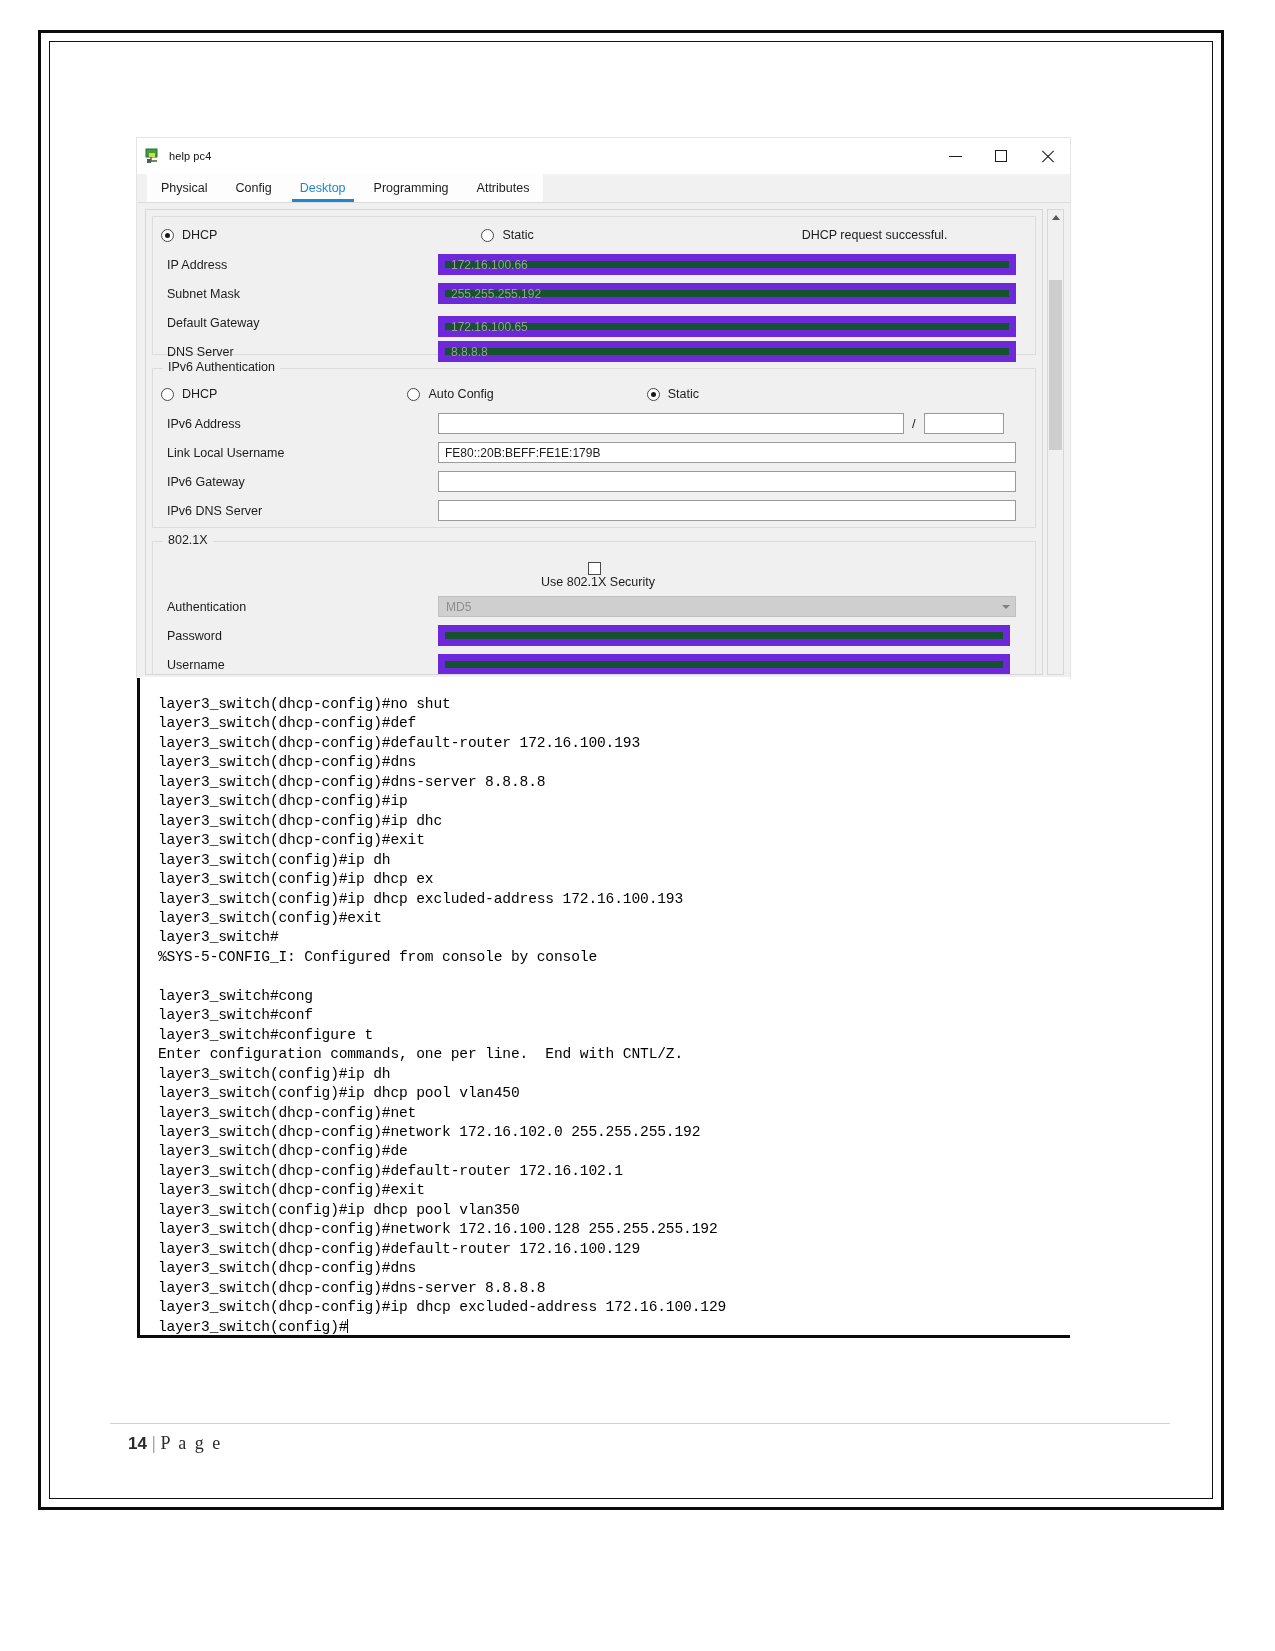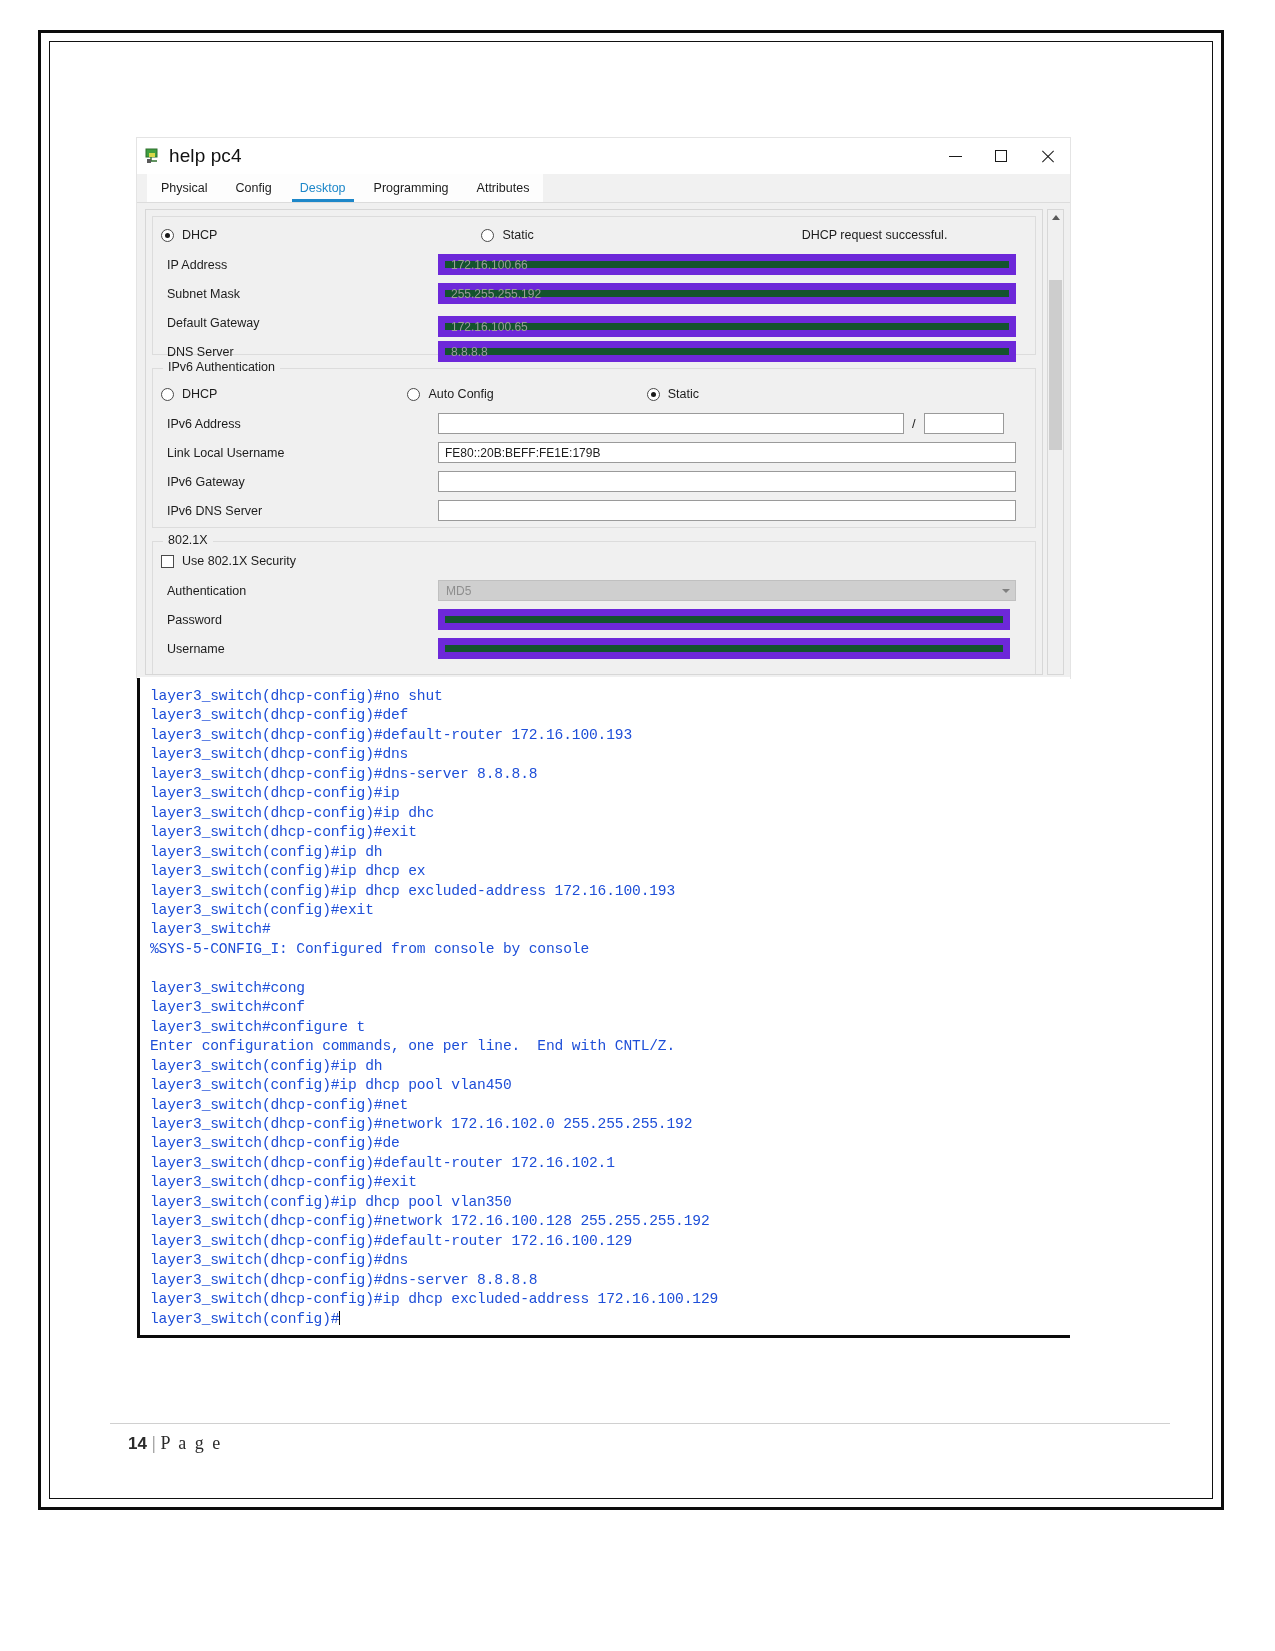--- a/index.html
+++ b/index.html
@@ -55,21 +55,21 @@
     position: relative;
   }
   .pt-title-icon {
     width: 16px;
     height: 16px;
     position: relative;
     flex: 0 0 auto;
     margin-right: 8px;
   }
   .pt-title-text {
-    font-size: 19px;
+    font-size: 11px;
     color: #111;
     letter-spacing: .1px;
   }
   .pt-winbtns {
     position: absolute;
     right: 0;
     top: 0;
     height: 36px;
     display: flex;
     align-items: center;
@@ -313,25 +313,25 @@
     top: 678px;
     width: 933px;
     height: 660px;
     background: #ffffff;
     border-left: 3px solid #0b0b0b;
     border-bottom: 3px solid #0b0b0b;
     box-sizing: border-box;
     padding: 9px 0 0 10px;
   }
   .cli pre {
-    margin: 0;
+    margin: 8px;
     font-family: "Liberation Mono", "DejaVu Sans Mono", monospace;
     font-size: 14.6px;
     line-height: 19.45px;
-    color: #1d4ed8;
+    color: #000000;
     white-space: pre;
     letter-spacing: -0.15px;
   }
   .caret {
     display: inline-block;
     width: 1px;
     height: 14px;
     background: #0a0a0a;
     vertical-align: -2px;
   }
@@ -473,21 +473,21 @@
         </div>
         <div class="row">
           <span class="lbl">IPv6 DNS Server</span>
           <span class="fld editable" style="width:578px;"></span>
         </div>
       </div>
 
       <div class="grp" style="margin:13px 6px 0 6px; height:140px;">
         <span class="grp-title">802.1X</span>
 
-        <div class="radio-row" style="padding-left:8px; margin-top:4px;">
+        <div class="radio-row" style="padding-left:8px; margin-top:20px;flex-direction:column;">
           <span class="checkbox"></span>
           <span>Use 802.1X Security</span>
         </div>
 
         <div class="row">
           <span class="lbl">Authentication</span>
           <span class="combo" style="width:578px;">
             <span>MD5</span>
             <span class="chev-d"></span>
           </span>

